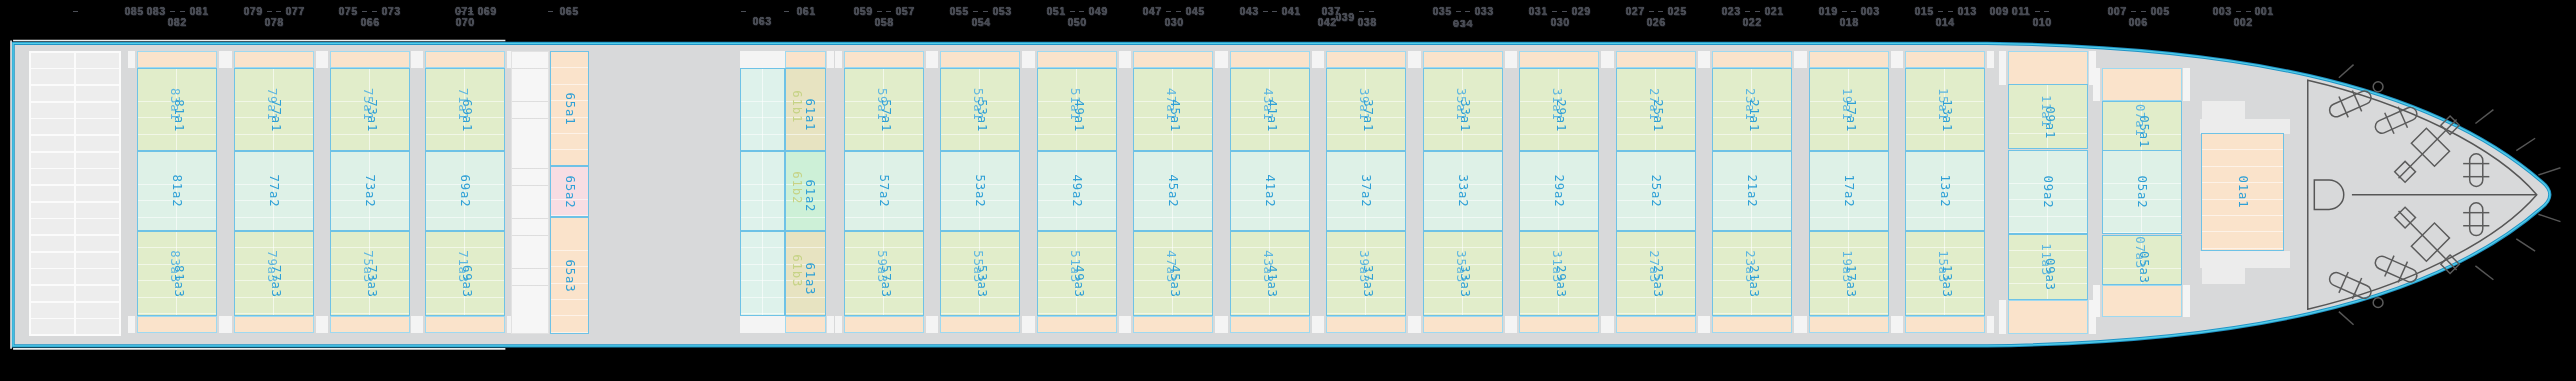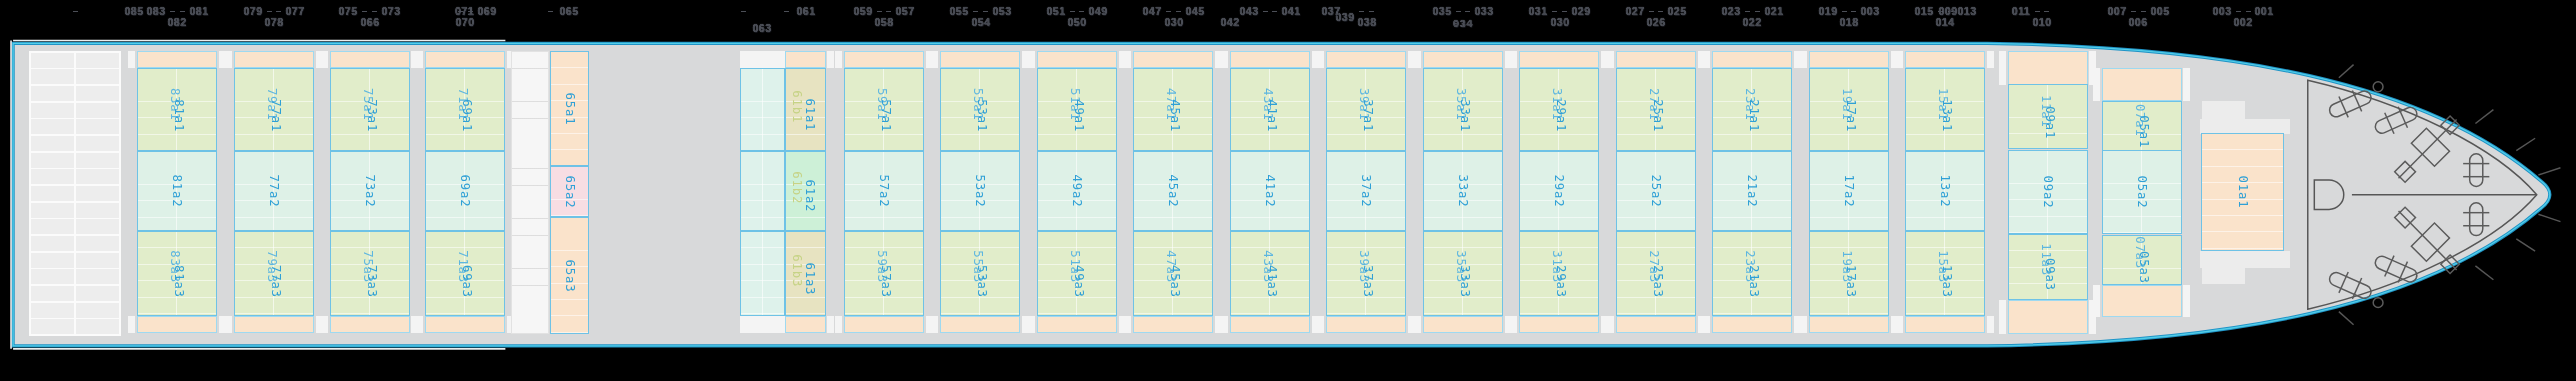--- a/index.html
+++ b/index.html
@@ -138,21 +138,21 @@
       <div class="bay-num" style="left: 370px; top: 16.4px;">066</div>
       <div class="tick" style="left: 362px; top: 10.6px;"></div>
       <div class="tick" style="left: 372px; top: 10.6px;"></div>
       <div class="bay-num" style="left: 444px; top: 4.9px; padding-left: 41px;">071</div>
       <div class="bay-num" style="left: 487px; top: 4.9px;">069</div>
       <div class="bay-num" style="left: 465px; top: 16.4px;">070</div>
       <div class="tick" style="left: 458px; top: 10.6px;"></div>
       <div class="tick" style="left: 468px; top: 10.6px;"></div>
       <div class="bay-num" style="left: 569px; top: 4.9px;">065</div>
       <div class="tick" style="left: 548px; top: 10.6px;"></div>
-      <div class="bay-num" style="left: 762px; top: 22px;">063</div>
+      <div class="bay-num" style="left: 762px; top: 15px;">063</div>
       <div class="tick" style="left: 741px; top: 10.6px;"></div>
       <div class="bay-num" style="left: 806px; top: 4.9px;">061</div>
       <div class="tick" style="left: 784px; top: 10.6px;"></div>
       <div class="bay-num" style="left: 863px; top: 4.9px;">059</div>
       <div class="bay-num" style="left: 905px; top: 4.9px;">057</div>
       <div class="bay-num" style="left: 884px; top: 16.4px;">058</div>
       <div class="tick" style="left: 877px; top: 10.6px;"></div>
       <div class="tick" style="left: 886px; top: 10.6px;"></div>
       <div class="bay-num" style="left: 959px; top: 4.9px;">055</div>
       <div class="bay-num" style="left: 1002px; top: 4.9px;">053</div>
@@ -164,21 +164,21 @@
       <div class="bay-num" style="left: 1077px; top: 16.4px;">050</div>
       <div class="tick" style="left: 1070px; top: 10.6px;"></div>
       <div class="tick" style="left: 1079px; top: 10.6px;"></div>
       <div class="bay-num" style="left: 1152px; top: 4.9px;">047</div>
       <div class="bay-num" style="left: 1195px; top: 4.9px;">045</div>
       <div class="bay-num" style="left: 1174px; top: 16.4px;">030</div>
       <div class="tick" style="left: 1166px; top: 10.6px;"></div>
       <div class="tick" style="left: 1176px; top: 10.6px;"></div>
       <div class="bay-num" style="left: 1249px; top: 4.9px;">043</div>
       <div class="bay-num" style="left: 1291px; top: 4.9px;">041</div>
-      <div class="bay-num" style="left: 1216px; top: 16.4px; padding-left: 28px;">042</div>
+      <div class="bay-num" style="left: 1313px; top: 16.4px; padding-left: 28px;">042</div>
       <div class="tick" style="left: 1263px; top: 10.6px;"></div>
       <div class="tick" style="left: 1272px; top: 10.6px;"></div>
       <div class="bay-num" style="left: 1345px; top: 11px;">039</div>
       <div class="bay-num" style="left: 1331px; top: 4.9px;">037</div>
       <div class="bay-num" style="left: 1367px; top: 16.4px;">038</div>
       <div class="tick" style="left: 1359px; top: 10.6px;"></div>
       <div class="tick" style="left: 1369px; top: 10.6px;"></div>
       <div class="bay-num" style="left: 1442px; top: 4.9px; text-align: center;">035</div>
       <div class="bay-num" style="left: 1484px; top: 4.9px;">033</div>
       <div class="bay-num" style="left: 1463px; top: 18px; font-family: Liberation Mono, monospace;">034</div>
@@ -203,21 +203,21 @@
       <div class="bay-num" style="left: 1870px; top: 4.9px;">003</div>
       <div class="bay-num" style="left: 1849px; top: 16.4px;">018</div>
       <div class="tick" style="left: 1842px; top: 10.6px;"></div>
       <div class="tick" style="left: 1851px; top: 10.6px;"></div>
       <div class="bay-num" style="left: 1924px; top: 4.9px;">015</div>
       <div class="bay-num" style="left: 1967px; top: 4.9px;">013</div>
       <div class="bay-num" style="left: 1945px; top: 16.4px;">014</div>
       <div class="tick" style="left: 1938px; top: 10.6px;"></div>
       <div class="tick" style="left: 1948px; top: 10.6px;"></div>
       <div class="bay-num" style="left: 2021px; top: 4.9px;">011</div>
-      <div class="bay-num" style="left: 1948px; top: 4.9px;">009</div>
+      <div class="bay-num" style="left: 1999px; top: 4.9px;">009</div>
       <div class="bay-num" style="left: 2042px; top: 16.4px;">010</div>
       <div class="tick" style="left: 2035px; top: 10.6px;"></div>
       <div class="tick" style="left: 2044px; top: 10.6px;"></div>
       <div class="bay-num" style="left: 2117px; top: 4.9px;">007</div>
       <div class="bay-num" style="left: 2160px; top: 4.9px;">005</div>
       <div class="bay-num" style="left: 2138px; top: 16.4px;">006</div>
       <div class="tick" style="left: 2131px; top: 10.6px;"></div>
       <div class="tick" style="left: 2141px; top: 10.6px;"></div>
       <div class="bay-num" style="left: 2222px; top: 4.9px;">003</div>
       <div class="bay-num" style="left: 2264px; top: 4.9px;">001</div>

